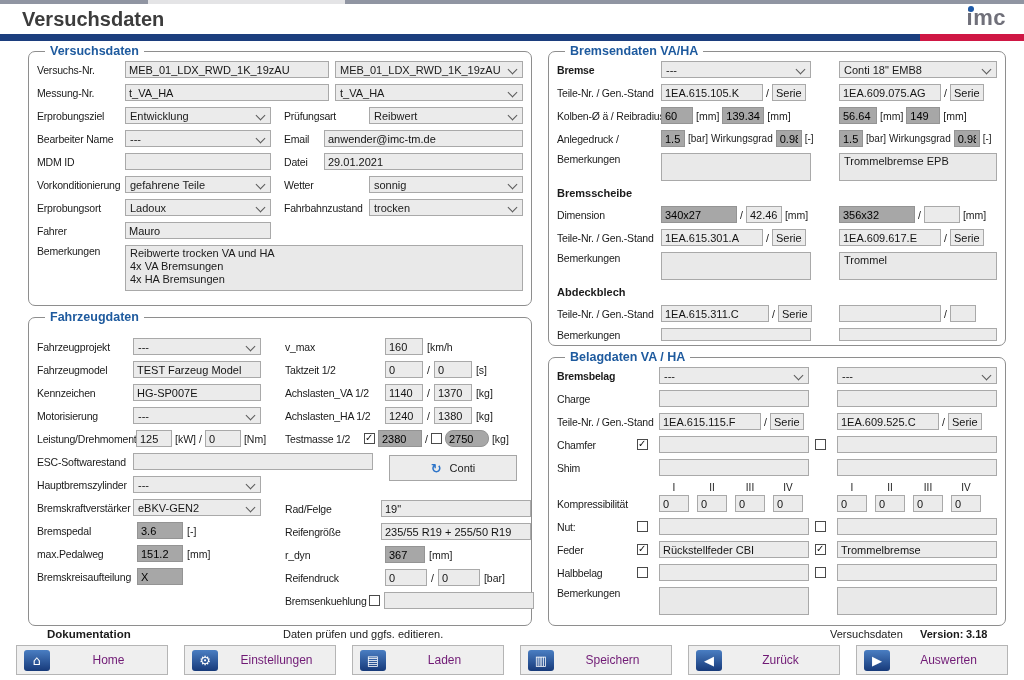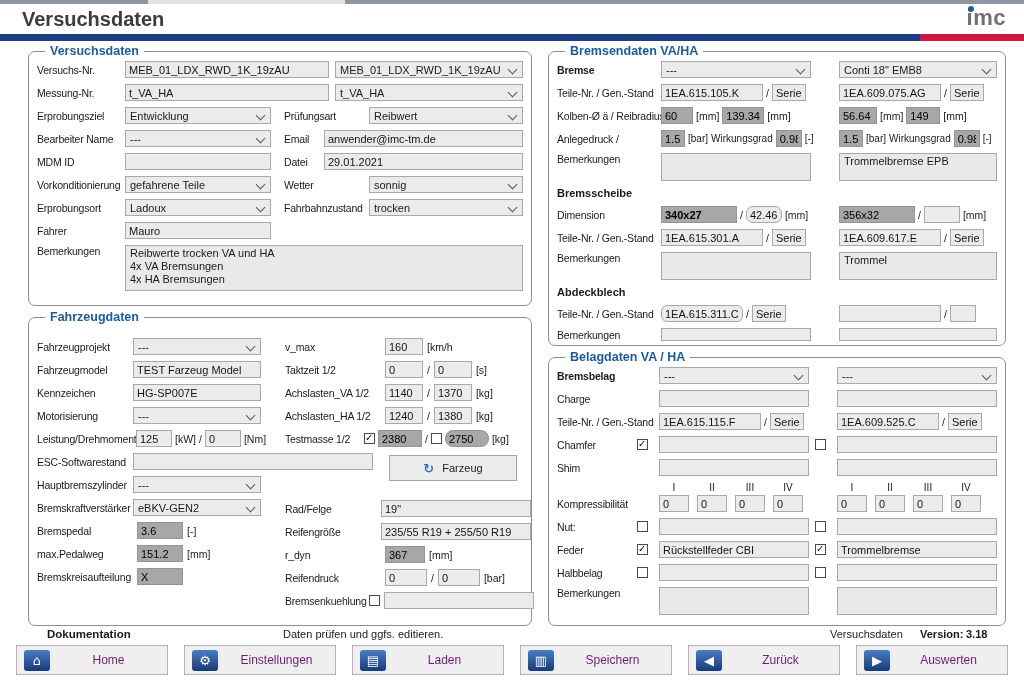--- a/index.html
+++ b/index.html
@@ -272,21 +272,21 @@
     <span class="cb checked"></span>
     <input class="inp dark" style="width: 44px;" readonly="" value="2380">
     <span class="unit">/</span>
     <span class="cb"></span>
     <input class="inp dark" style="width: 44px; border-radius: 8px;" readonly="" value="2750">
     <span class="unit">[kg]</span>
   </div>
 
   <div class="updatebtn">
     <span class="uicon">↻</span>
-    <span>Farzeug</span>
+    <span>Conti</span>
   </div>
 
   <div class="arow" style="left:256px;top:176px;width:240px">
     <span class="lbl lB">Rad/Felge</span>
     <input class="inp flex1" value="19&quot;" style="">
   </div>
   <div class="arow" style="left:256px;top:199px;width:240px">
     <span class="lbl lB">Reifengröße</span>
     <input class="inp flex1" value="235/55 R19 + 255/50 R19" style="">
   </div>
@@ -384,23 +384,23 @@
     <div class="cellha">
         <div class="multiline" style="flex:1;height:28px">Trommelbremse EPB</div>
       </div>
   </div>
 
   <div class="subhead">Bremsscheibe</div>
 
   <div class="frow">
     <span class="lbl l3">Dimension</span>
     <div class="cellva">
-      <input class="inp dark" style="width: 76px; font-weight: bold;" readonly="" value="340x27">
-      <span class="unit">/</span>
-      <input class="inp" style="width: 36px; border-radius: 7px;" value="42.46">
+      <input class="inp dark" style="width: 76px;" readonly="" value="340x27">
+      <span class="unit">/</span>
+      <input class="inp" style="width: 36px;" value="42.46">
       <span class="unit">[mm]</span>
     </div>
     <div class="cellha">
       <input class="inp dark" style="width: 76px;" readonly="" value="356x32">
       <span class="unit">/</span>
       <input class="inp" style="width: 36px;" value="">
       <span class="unit">[mm]</span>
     </div>
   </div>
 
@@ -426,21 +426,21 @@
     <div class="cellha">
         <div class="multiline" style="flex:1;height:28px">Trommel</div>
       </div>
   </div>
 
   <div class="subhead">Abdeckblech</div>
 
   <div class="frow">
     <span class="lbl l3">Teile-Nr. / Gen.-Stand</span>
     <div class="cellva">
-      <input class="inp" style="width: 82px; border-radius: 6px;" value="1EA.615.311.C">
+      <input class="inp" style="width: 108px;" value="1EA.615.311.C">
       <span class="unit">/</span>
       <input class="inp" style="width: 34px;" value="Serie">
     </div>
     <div class="cellha">
       <input class="inp" style="width: 102px;" value="">
       <span class="unit">/</span>
       <input class="inp" style="width: 26px;" value="">
     </div>
   </div>
 

